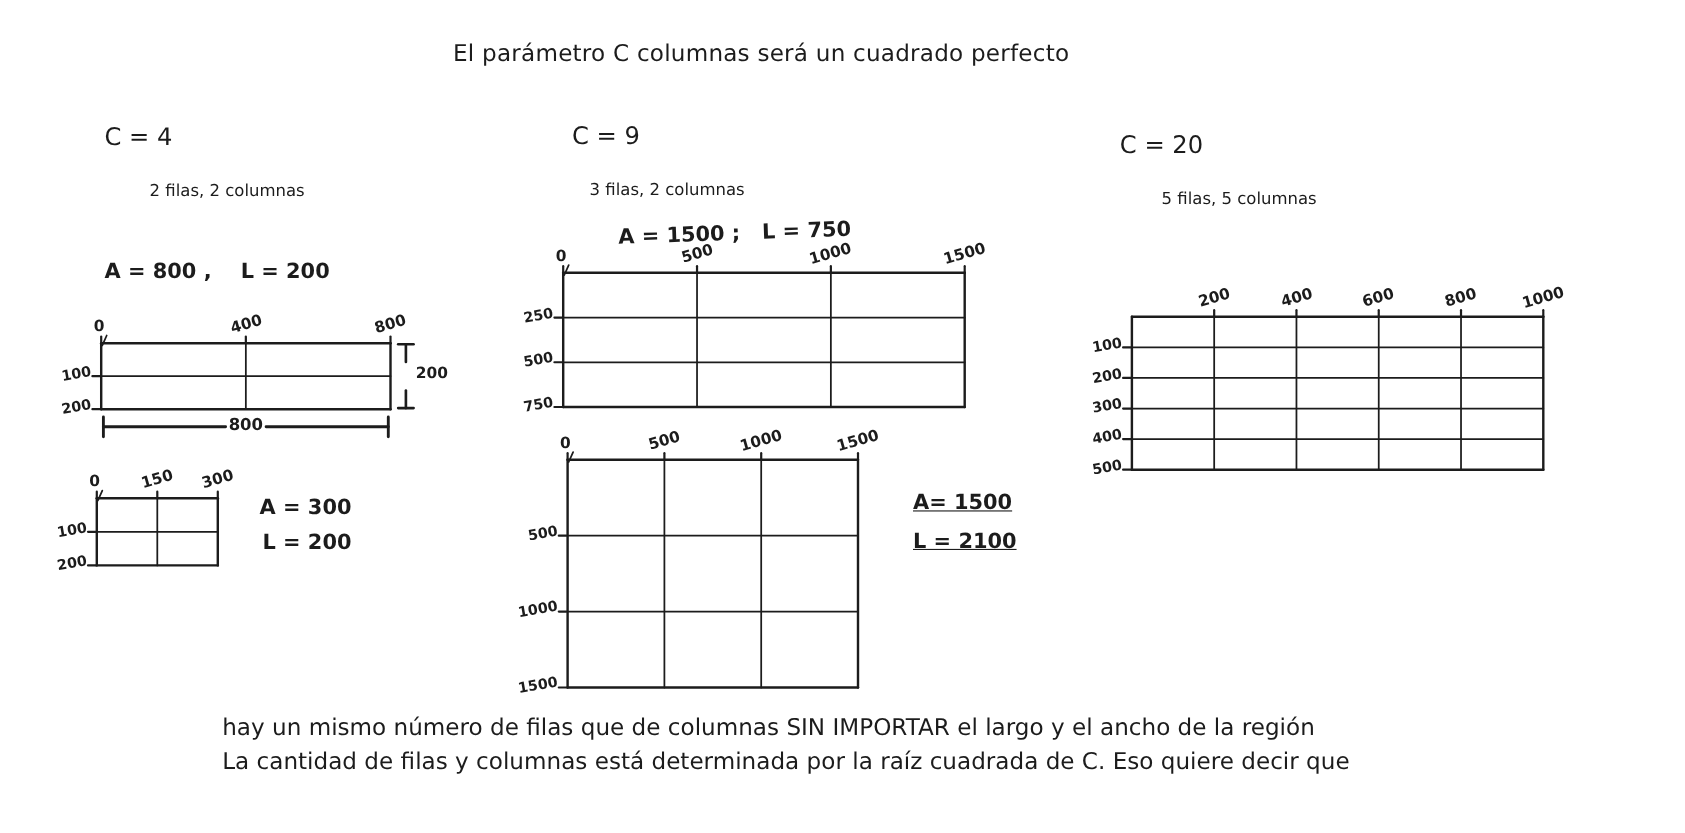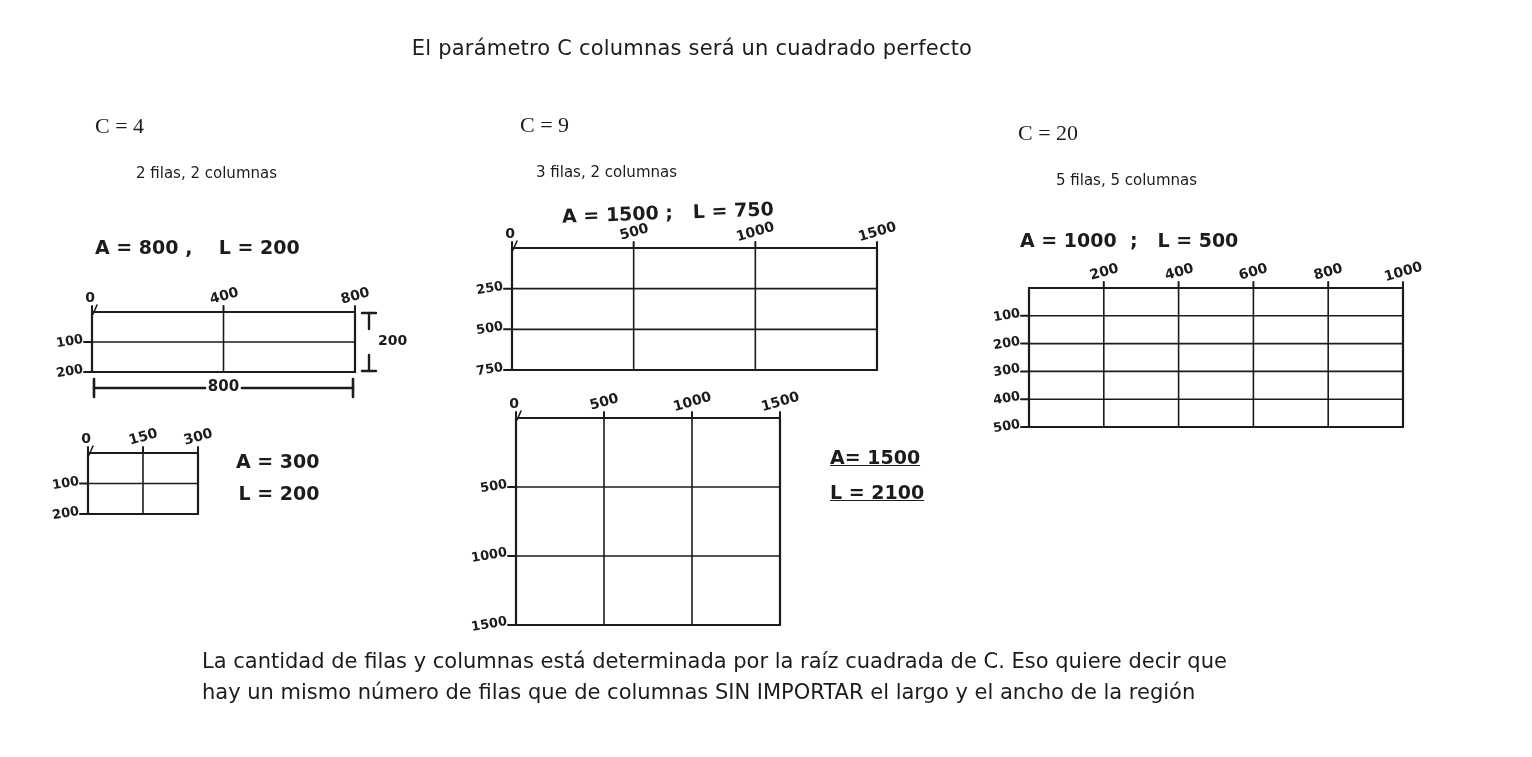--- a/index.html
+++ b/index.html
@@ -1,21 +1,21 @@
 <!DOCTYPE html>
 <html><head>
 <meta charset="utf-8">
 <style>
   html,body{margin:0;padding:0;background:#fff;}
   .page{position:relative;width:1532px;height:757px;background:#ffffff;color:#1c1c1c;
         font-family:"DejaVu Sans",sans-serif;overflow:hidden;}
   .panel{position:absolute;inset:0;pointer-events:none;}
   .title{position:absolute;left:692px;top:36px;transform:translateX(-50%);
          white-space:nowrap;font-size:21px;letter-spacing:0.2px;}
-  .heading{position:absolute;font-size:22px;white-space:pre;font-family:Liberation Serif, serif;}
+  .heading{position:absolute;font-size:22px;white-space:pre;}
   .subheading{position:absolute;font-size:15px;white-space:pre;}
   .params{position:absolute;font-size:19px;font-weight:700;white-space:pre;}
   .footer{position:absolute;left:202px;top:646px;font-size:21px;line-height:31px;white-space:nowrap;}
 
   
   .grid{position:absolute;}
   .g1{left:92px;top:312px;width:263px;height:60px;}
   .g2{left:88px;top:453px;width:110px;height:61px;}
   .g3{left:512px;top:248px;width:365px;height:122px;}
   .g4{left:516px;top:418px;width:264px;height:207px;}
@@ -161,21 +161,20 @@
         <span class="yt" style="top: 60px;">500</span>
         <span class="yt" style="top: 129px;">1000</span>
         <span class="yt" style="top: 198px;">1500</span>
         <div class="side"><div>A= 1500</div><div>L = 2100</div></div>
       </div>
   </section>
 
   <section class="panel">
     <div class="heading h3">C = 20</div>
     <div class="subheading s3">5 filas, 5 columnas</div>
-    <div class="params p3">A = 1000  ;   L = 500</div>
     <div class="grid g5">
         <svg width="374" height="139" style="overflow: visible;">
           <line x1="0" y1="0" x2="0" y2="139" stroke="#1c1c1c" stroke-width="2.2" stroke-linecap="round"></line>
           <line x1="74.8" y1="0" x2="74.8" y2="139" stroke="#1c1c1c" stroke-width="1.6" stroke-linecap="round"></line>
           <line x1="149.6" y1="0" x2="149.6" y2="139" stroke="#1c1c1c" stroke-width="1.6" stroke-linecap="round"></line>
           <line x1="224.4" y1="0" x2="224.4" y2="139" stroke="#1c1c1c" stroke-width="1.6" stroke-linecap="round"></line>
           <line x1="299.2" y1="0" x2="299.2" y2="139" stroke="#1c1c1c" stroke-width="1.6" stroke-linecap="round"></line>
           <line x1="374" y1="0" x2="374" y2="139" stroke="#1c1c1c" stroke-width="2.2" stroke-linecap="round"></line>
           <line x1="0" y1="0" x2="374" y2="0" stroke="#1c1c1c" stroke-width="2.2" stroke-linecap="round"></line>
           <line x1="0" y1="27.8" x2="374" y2="27.8" stroke="#1c1c1c" stroke-width="1.6" stroke-linecap="round"></line>
@@ -201,17 +200,17 @@
         <span class="xt" style="left: 374px;">1000</span>
         <span class="yt" style="top: 18.8px;">100</span>
         <span class="yt" style="top: 46.6px;">200</span>
         <span class="yt" style="top: 74.4px;">300</span>
         <span class="yt" style="top: 102.2px;">400</span>
         <span class="yt" style="top: 130px;">500</span>
       </div>
   </section>
 
   <div class="footer">
+    <div>hay un mismo número de filas que de columnas SIN IMPORTAR el largo y el ancho de la región</div>
     <div>La cantidad de filas y columnas está determinada por la raíz cuadrada de C. Eso quiere decir que</div>
-    <div>hay un mismo número de filas que de columnas SIN IMPORTAR el largo y el ancho de la región</div>
   </div>
 
 </div>
 
 </body></html>

